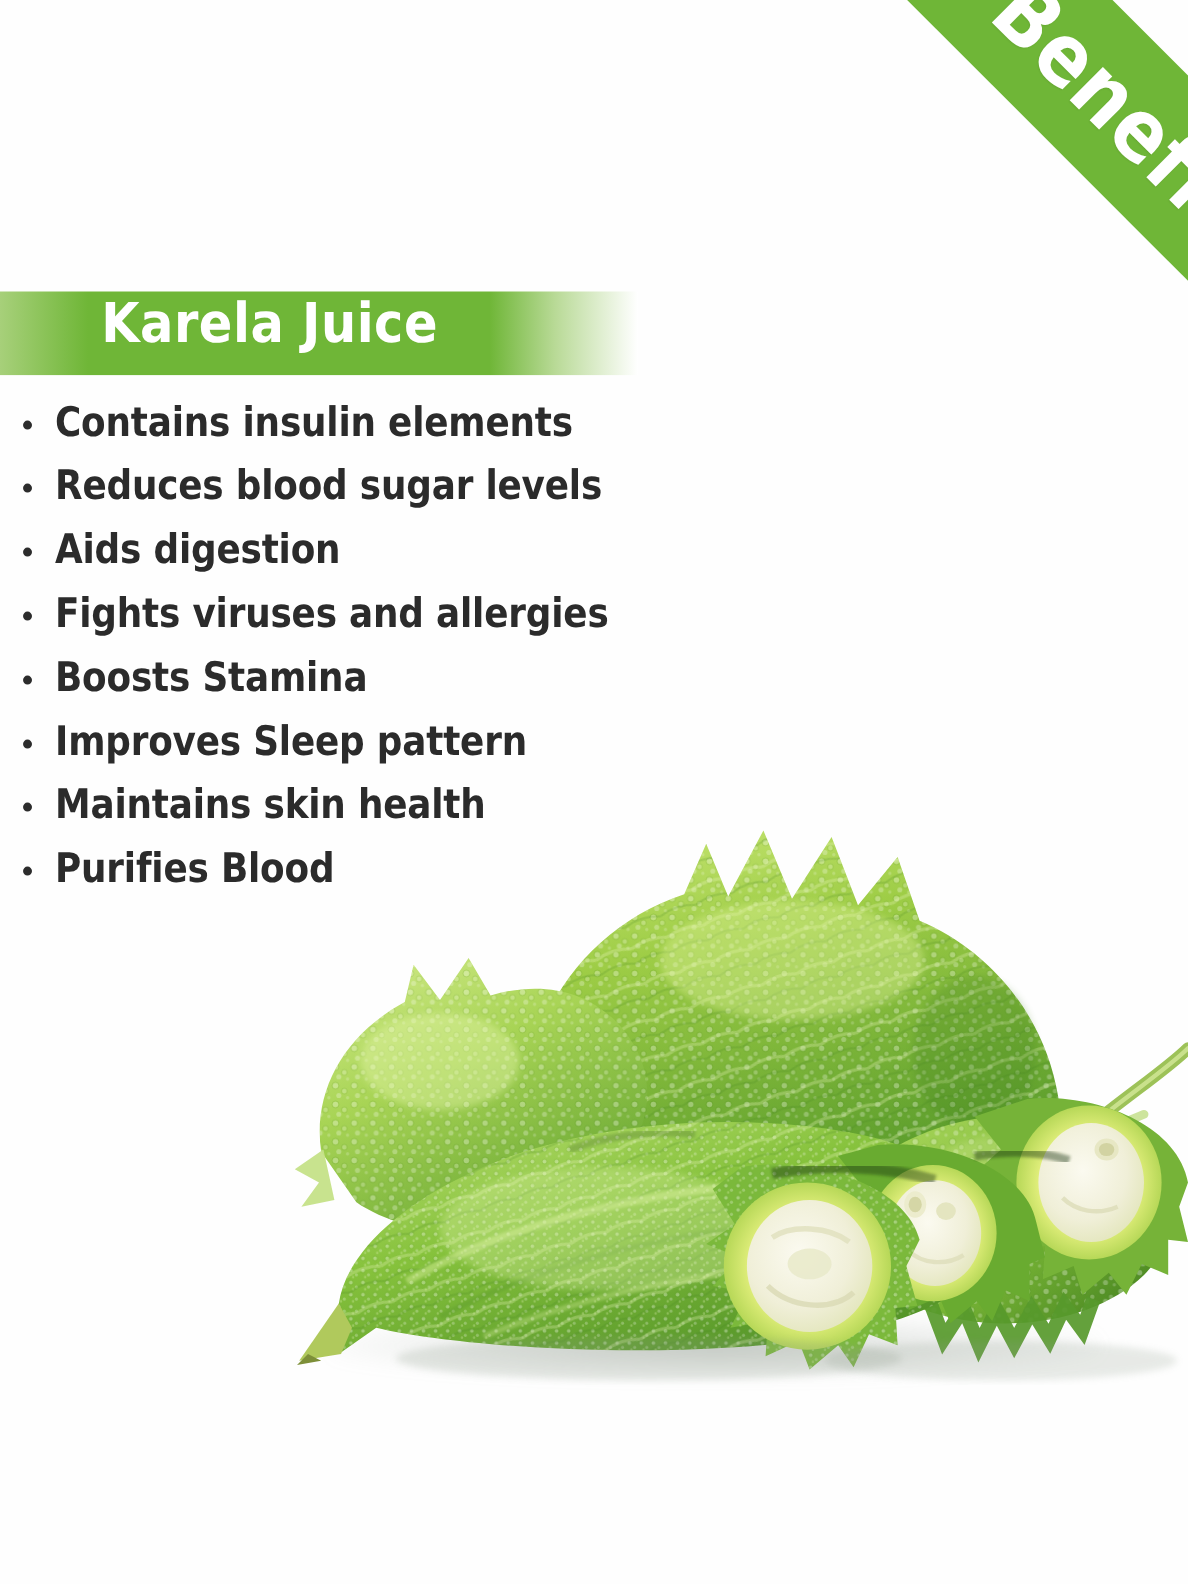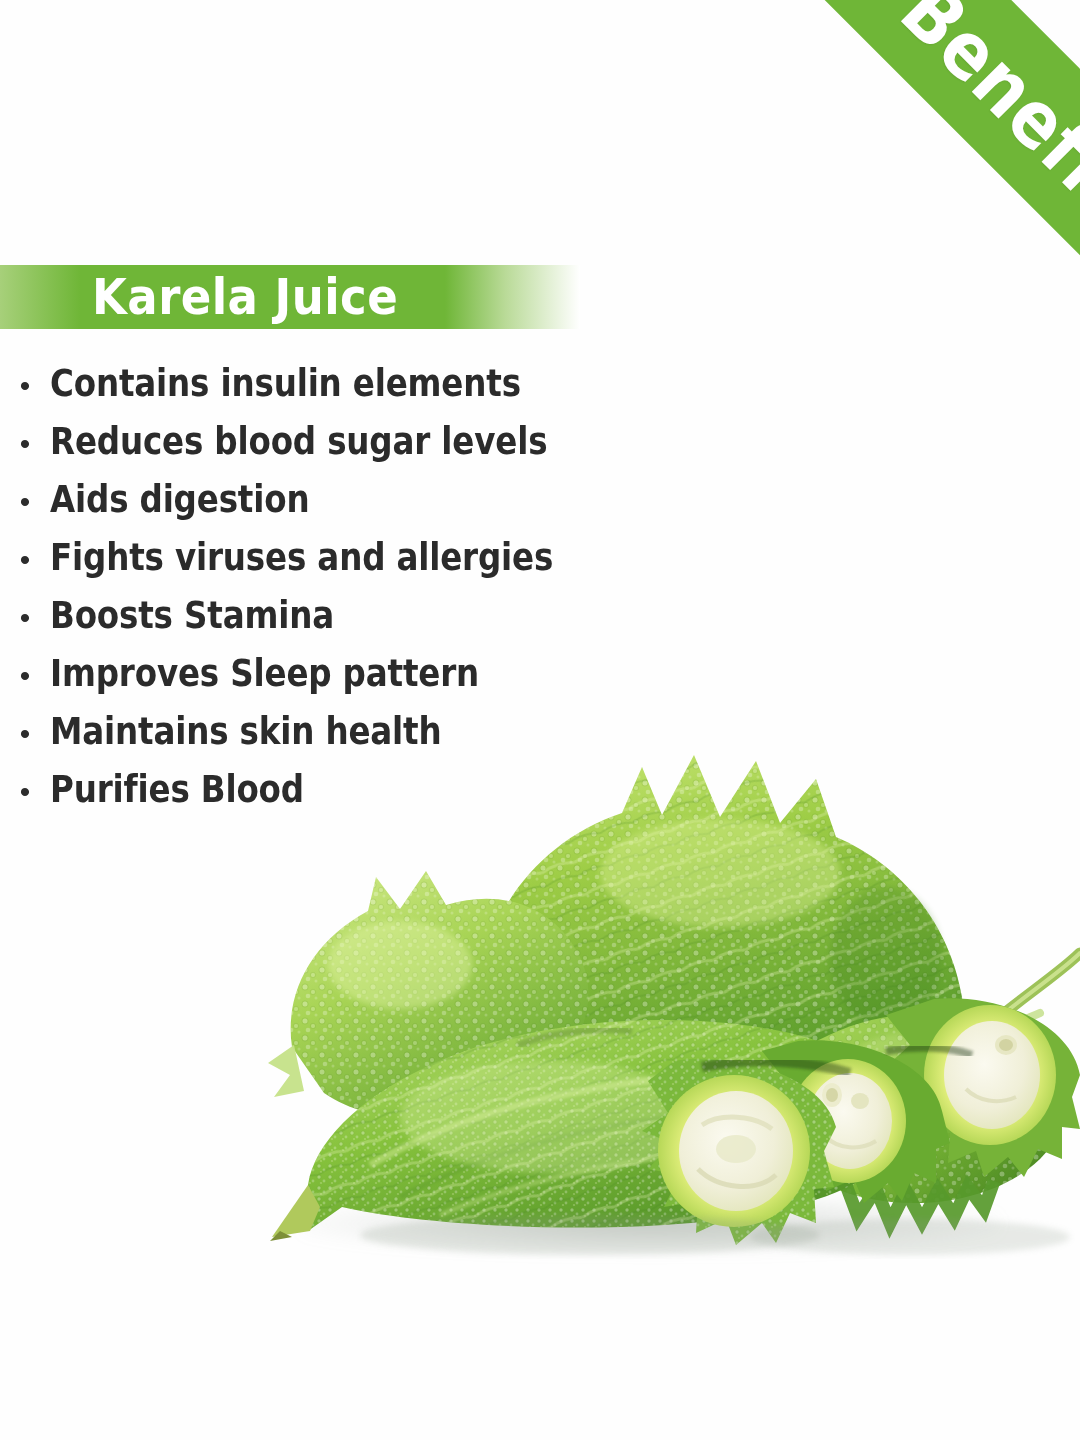--- a/index.html
+++ b/index.html
@@ -46,29 +46,28 @@
     font-family:"DejaVu Sans", sans-serif;
     transform:scaleX(0.88);
     white-space:nowrap;
     text-shadow:0 1px 2px rgba(0,0,0,0.08);
   }
 
   
   #title-banner {
     position:absolute;
     left:0; top:265px;
-    width:580px; height:64px;
+    width:580px; height:76px;
     background:linear-gradient(to right,
       #a7d07a 0px,
       #6fb637 80px,
       #6fb637 445px,
       #b9da97 505px,
       #ffffff 580px);
     display:flex;
-    align-items:center;
   }
   #title-text {
     color:#ffffff;
     font-size:50px;
     font-weight:bold;
     font-family:"DejaVu Sans", sans-serif;
     transform:scaleX(0.90);
     transform-origin:left center;
     margin-left:92px;
     white-space:nowrap;

